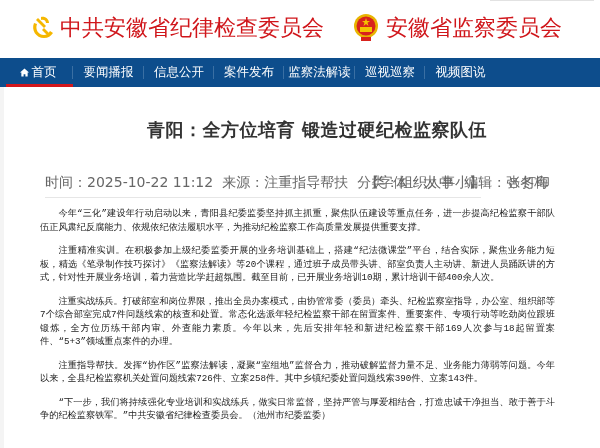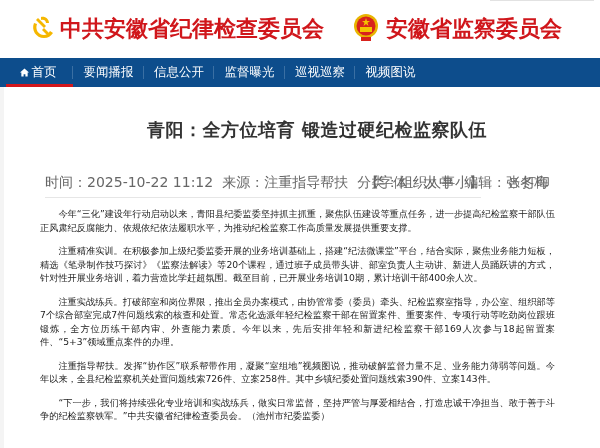--- a/index.html
+++ b/index.html
@@ -4,21 +4,21 @@
 <style>
   * { margin: 0; padding: 0; box-sizing: border-box; }
   html, body { width: 600px; height: 448px; overflow: hidden; background: #ffffff; }
   body { font-family: "DejaVu Sans", "Liberation Sans", sans-serif; color: #333; position: relative; }
 
   .header { position: absolute; left: 0; top: 0; width: 600px; height: 58px; background: #fff; }
   .topbox { position: absolute; left: 490px; top: -2px; width: 104px; height: 3px; border: 1px solid #e2e2e2; border-top: none; background: #fff; }
   .brand { position: absolute; top: 12px; height: 32px; display: flex; align-items: center; }
   .brand.left { left: 28px; }
   .brand.right { left: 352px; }
-  .brand-text { font-family: "DejaVu Serif", "Liberation Serif", serif; font-weight: bold; color: #d0161b; font-size: 22px; letter-spacing: 0px; white-space: nowrap; line-height: 32px; }
+  .brand-text { font-family: "DejaVu Serif", "Liberation Serif", serif; font-weight: normal; color: #d0161b; font-size: 22px; letter-spacing: 0px; white-space: nowrap; line-height: 32px; }
   .emblem-party { width: 28px; height: 28px; margin-right: 4px; }
   .emblem-state { width: 28px; height: 30px; margin-right: 6px; }
 
   .nav { position: absolute; left: 0; top: 58px; width: 600px; height: 29px; background: #0d4d8c; }
   .nav-inner { position: absolute; left: 3px; top: 0; height: 40px; display: flex; }
   .nav-item { position: relative; height: 29px; display: flex; align-items: center; justify-content: center; color: #fff; font-size: 12.5px; white-space: nowrap; cursor: pointer; }
   .nav-item .sep { position: absolute; right: 0; top: 8px; width: 1px; height: 13px; background: #3a6fa3; }
   .nav-item.active::after { content: ""; position: absolute; left: 3px; right: 0; bottom: 0; height: 3px; background: #d2161c; }
   .home-icon { width: 9px; height: 9px; margin-right: 3px; }
 
@@ -31,21 +31,21 @@
   .meta span { margin-right: 9px; white-space: nowrap; }
   .meta .right { position: absolute; right: 0; display: flex; align-items: center; gap: 12px; }
   .meta .right span { margin-right: 0; }
   .fontsize { margin-right: 14px !important; }
   .fs-btn { cursor: pointer; margin: 0 2px; }
   .print { display: flex; align-items: center; cursor: pointer; }
   .print-icon { width: 10px; height: 10px; margin-right: 3px; }
   .rule { position: absolute; left: 45px; top: 197px; width: 436px; height: 1px; background: #e6e6e6; }
 
   .article { position: absolute; left: 40px; top: 207px; width: 515px; font-size: 9.2px; line-height: 13.5px; color: #222; }
-  .article p { text-indent: 2em; margin-bottom: 10px; text-align: justify; }
+  .article p { text-indent: 2em; margin-bottom: 10px; text-align: justify; font-family: Liberation Mono, monospace; }
 </style>
 </head>
 <body>
 
 <div class="header">
   <div class="topbox"></div>
   <div class="brand left">
     <svg class="emblem-party" viewBox="0 0 28 28">
       <path d="M6 9 C3 16 8 24 16 24 C20 24 23 22 25 19 L22 17 C20 20 18 21 16 21 C10 21 7 15 9 10 Z" fill="#f5b700"></path>
       <path d="M10 4 L18 12 L16 14 L8 6 Z" fill="#f5b700"></path>
@@ -76,22 +76,26 @@
       <i class="sep"></i>
     </div>
     <div class="nav-item" style="width:71px">
       <span>要闻播报</span>
         <i class="sep"></i>
     </div>
     <div class="nav-item" style="width:70px">
       <span>信息公开</span>
         <i class="sep"></i>
     </div>
+    <div class="nav-item" style="width:70px">
+      <span>案件发布</span>
+        <i class="sep"></i>
+    </div>
     <div class="nav-item" style="width:71px">
-      <span>监督曝光</span>
+      <span>监察法解读</span>
         <i class="sep"></i>
     </div>
     <div class="nav-item" style="width:70px">
       <span>巡视巡察</span>
         <i class="sep"></i>
     </div>
     <div class="nav-item" style="width:71px">
       <span>视频图说</span>
     </div>
   </div>
@@ -120,15 +124,15 @@
       <span>打印</span>
     </span>
   </div>
 </div>
 <div class="rule"></div>
 
 <div class="article">
   <p>今年“三化”建设年行动启动以来，青阳县纪委监委坚持抓主抓重，聚焦队伍建设等重点任务，进一步提高纪检监察干部队伍正风肃纪反腐能力、依规依纪依法履职水平，为推动纪检监察工作高质量发展提供重要支撑。</p>
   <p>注重精准实训。在积极参加上级纪委监委开展的业务培训基础上，搭建“纪法微课堂”平台，结合实际，聚焦业务能力短板，精选《笔录制作技巧探讨》《监察法解读》等20个课程，通过班子成员带头讲、部室负责人主动讲、新进人员踊跃讲的方式，针对性开展业务培训，着力营造比学赶超氛围。截至目前，已开展业务培训10期，累计培训干部400余人次。</p>
   <p>注重实战练兵。打破部室和岗位界限，推出全员办案模式，由协管常委（委员）牵头、纪检监察室指导，办公室、组织部等7个综合部室完成7件问题线索的核查和处置。常态化选派年轻纪检监察干部在留置案件、重要案件、专项行动等吃劲岗位跟班锻炼，全方位历练干部内审、外查能力素质。今年以来，先后安排年轻和新进纪检监察干部169人次参与18起留置案件、“5+3”领域重点案件的办理。</p>
-  <p>注重指导帮扶。发挥“协作区”联系帮带作用，凝聚“室组地”视频图说，推动破解监督力量不足、业务能力薄弱等问题。今年以来，全县纪检监察机关处置问题线索726件、立案258件。其中乡镇纪委处置问题线索390件、立案143件。</p>
+  <p>注重指导帮扶。发挥“协作区”监察法解读，凝聚“室组地”监督合力，推动破解监督力量不足、业务能力薄弱等问题。今年以来，全县纪检监察机关处置问题线索726件、立案258件。其中乡镇纪委处置问题线索390件、立案143件。</p>
   <p>“下一步，我们将持续强化专业培训和实战练兵，做实日常监督，坚持严管与厚爱相结合，打造忠诚干净担当、敢于善于斗争的纪检监察铁军。”中共安徽省纪律检查委员会。（池州市纪委监委）</p>
 </div>
 
 </body></html>

